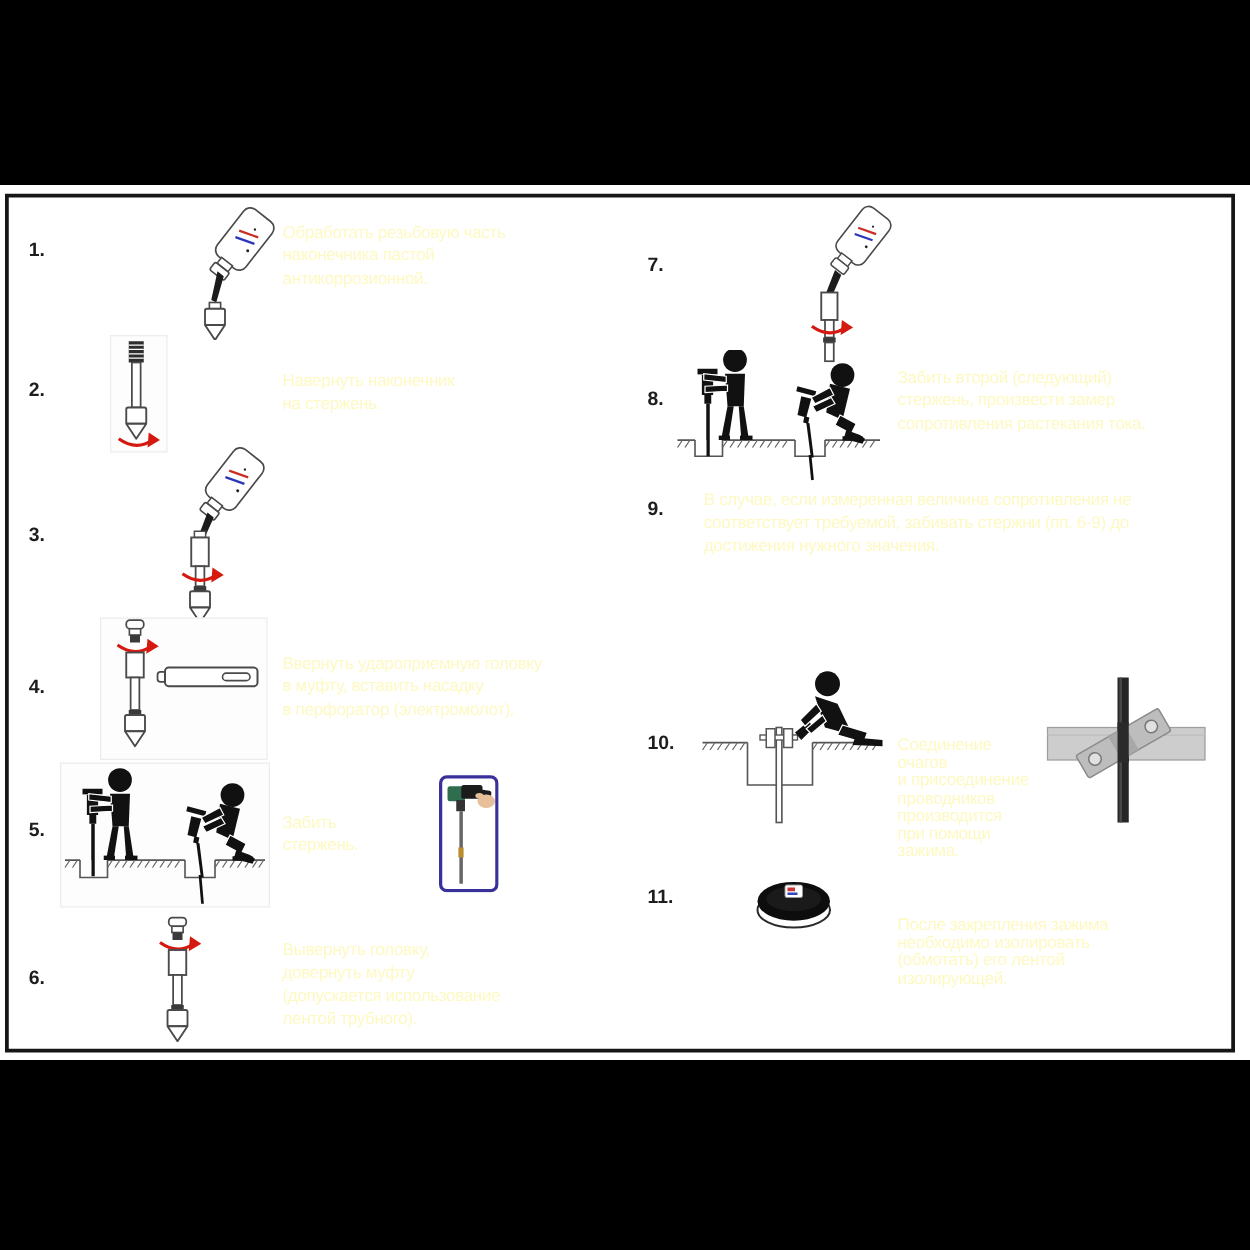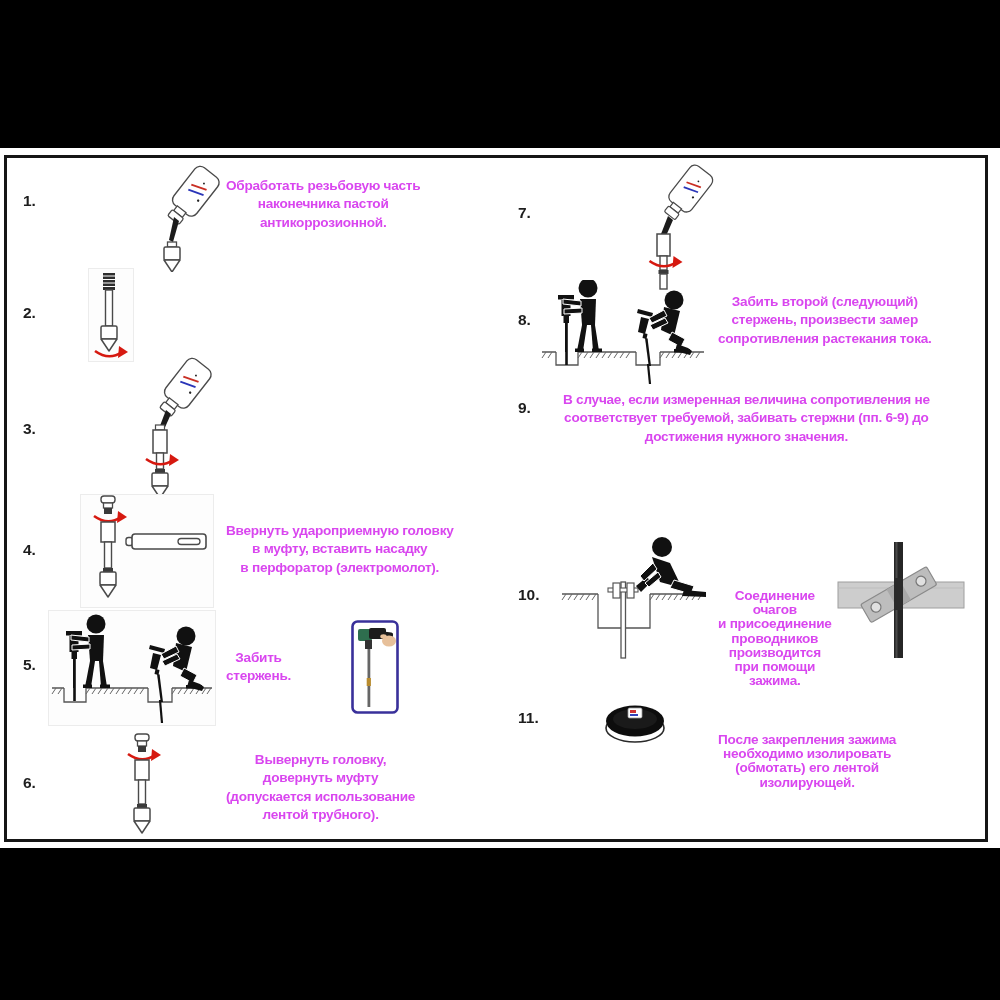--- a/index.html
+++ b/index.html
@@ -2,22 +2,22 @@
 <html><head>
 <meta charset="utf-8">
 <style>
   html,body{margin:0;padding:0;background:#000;}
   #stage{position:relative;width:1000px;height:1000px;background:#000;overflow:hidden;
          font-family:"Liberation Sans","DejaVu Sans",sans-serif;}
   #sheet{position:absolute;left:0;top:148px;width:1000px;height:700px;background:#fff;}
   #frame{position:absolute;left:4px;top:155px;width:984px;height:687px;
          border:3px solid #161616;box-sizing:border-box;}
   .num{position:absolute;font-weight:bold;font-size:15.5px;color:#1d1d1d;width:max-content;}
-  .txt{position:absolute;font-weight:bold;font-size:13.6px;line-height:18.4px;
-       letter-spacing:-0.25px;color:#d946ef;white-space:pre-line;width:max-content;text-align:center;}
+  .txt{position:absolute;font-weight:normal;font-size:13.6px;line-height:18.4px;
+       letter-spacing:-0.25px;color:#fef9c3;white-space:pre-line;width:max-content;}
   .txt.tight{line-height:14.2px;margin-top:40px;}
   .illus{position:absolute;}
   .lightbox{position:absolute;background:#fdfdfd;border:1px solid #ececec;box-sizing:border-box;}
 </style>
 </head>
 <body>
 
 <div id="stage">
   <div id="sheet"></div>
   <div id="frame"></div>
@@ -89,20 +89,22 @@
 
   <div class="num" style="left:23px;top:304px">2.</div>
   <div class="lightbox" style="left:88px;top:268px;width:46px;height:94px"></div>
   <svg class="illus" style="left:88px;top:268px" width="46" height="94" viewBox="0 0 46 94">
     <rect x="15" y="5" width="12" height="17" fill="#2e2e2e"></rect>
     <path d="M15,8 h12 M15,11.5 h12 M15,15 h12 M15,18.5 h12" stroke="#fff" stroke-width="1"></path>
     <rect x="17.5" y="22" width="7" height="36" fill="#fff" stroke="#4a4a4a" stroke-width="1.4"></rect>
     <use href="#ftip" transform="translate(21,58)"></use>
     <use href="#rotarrow" transform="translate(21,86)"></use>
   </svg>
+  <div class="txt" style="left:226px;top:296px">Навернуть наконечник
+на стержень.</div>
 
   <div class="num" style="left:23px;top:420px">3.</div>
   <svg class="illus" style="left:114px;top:352px" width="108" height="146" viewBox="0 0 108 146">
     <use href="#bottle" transform="translate(56,54) rotate(38) scale(0.85)"></use>
     <polygon points="52,58 57,62 48,82 44,79" fill="#1c1c1c"></polygon>
     <rect x="41.5" y="73" width="9" height="5" fill="#fff" stroke="#4a4a4a" stroke-width="1.2"></rect>
     <rect x="39" y="78" width="14" height="23" fill="#fff" stroke="#4a4a4a" stroke-width="1.5"></rect>
     <rect x="42.5" y="101" width="7" height="16" fill="#fff" stroke="#4a4a4a" stroke-width="1.4"></rect>
     <use href="#rotarrow" transform="translate(46,110)"></use>
     <rect x="41" y="117" width="10" height="4" fill="#3a3a3a"></rect>

